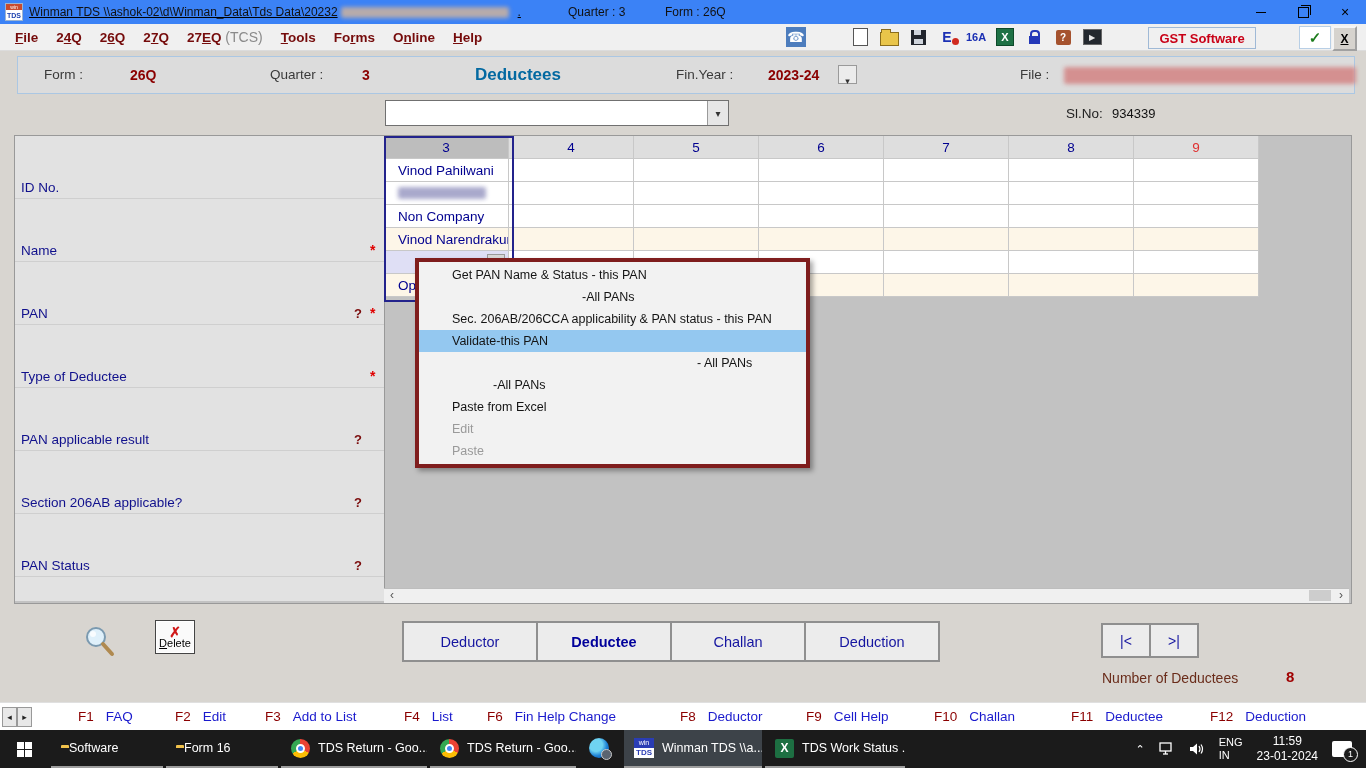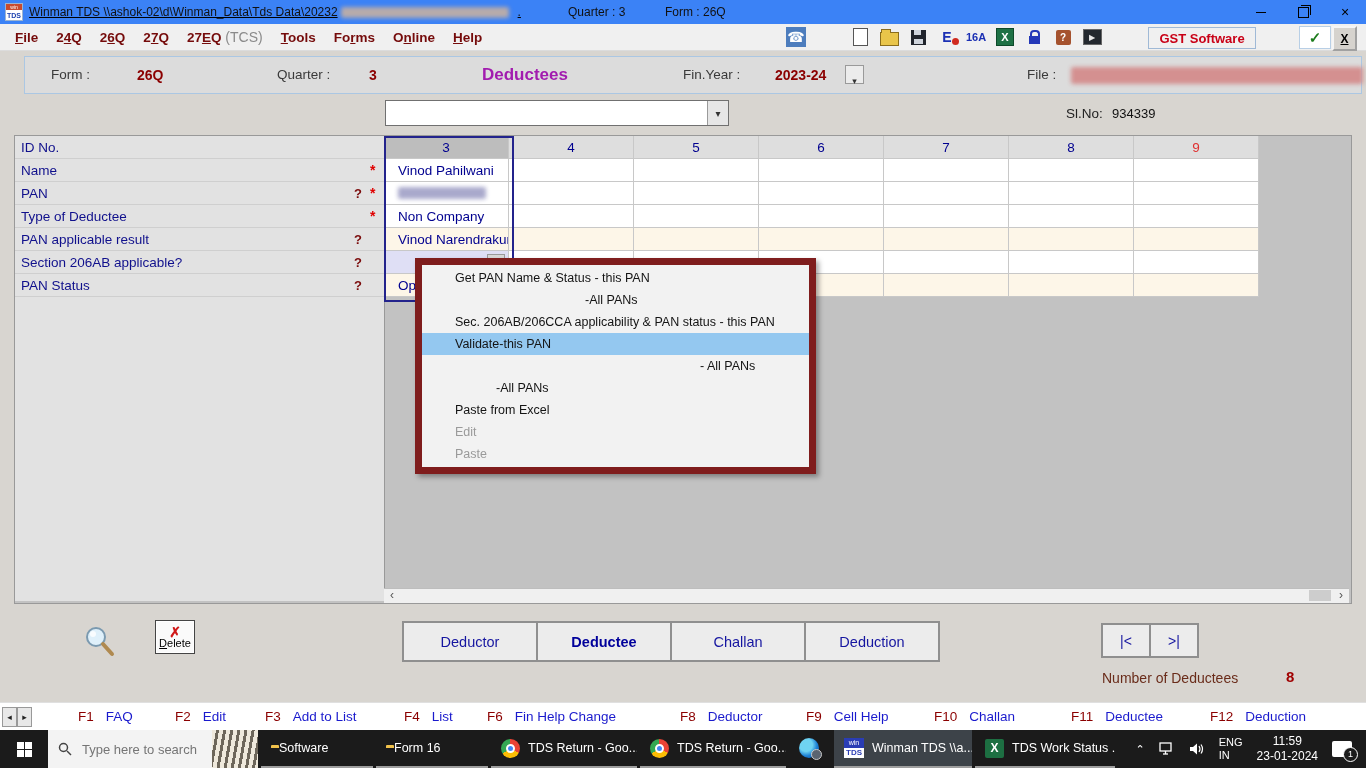--- a/index.html
+++ b/index.html
@@ -65,28 +65,28 @@
     color:#c90016;font-weight:bold;font-size:13px;display:flex;align-items:center;justify-content:center;}
   .chk-btn{position:absolute;left:1299px;top:26px;width:30px;height:21px;background:#fff;
     border:1px solid #b8cfe6;color:#1c7c1c;font-size:15px;font-weight:bold;
     display:flex;align-items:center;justify-content:center;}
   .x-btn{position:absolute;left:1332px;top:26px;width:21px;height:21px;background:#d6d3ce;
     border:2px outset #f5f5f5;font-size:12px;font-weight:bold;display:flex;align-items:center;
     justify-content:center;}
   .x-btn span{text-decoration:underline;}
 
   
-  .band{position:absolute;left:24px;top:56px;width:1336px;height:36px;background:#dcdcdc;
+  .band{position:absolute;left:17px;top:56px;width:1336px;height:36px;background:#dcdcdc;
     border:1px solid #abc7e3;font-size:13.5px;}
   .band span{position:absolute;top:10px;white-space:nowrap;}
   .lbl{color:#3a3a3a;}
   .val{color:#8b0000;font-weight:bold;}
   .b-form-l{left:26px;} .b-form-v{left:112px;font-size:14px;}
   .b-q-l{left:252px;} .b-q-v{left:344px;font-size:14px;}
-  .b-title{left:457px;top:8px !important;font-size:17px;font-weight:bold;color:#a21caf;}
+  .b-title{left:457px;top:8px !important;font-size:17px;font-weight:bold;color:#0369a1;}
   .b-fy-l{left:658px;} .b-fy-v{left:750px;font-size:14px;}
   .fy-btn{position:absolute;left:820px;top:8px;width:17px;height:17px;background:#ececec;
     border:1px solid #9a9a9a;font-size:9px;display:flex;align-items:center;justify-content:center;color:#333;}
   .b-file-l{left:1002px;}
   .file-redact{position:absolute;left:1046px;top:8px;width:292px;height:17px;background:#d49090;}
 
   
   .combo{position:absolute;left:385px;top:100px;width:342px;height:24px;background:#fff;
     border:1px solid #707070;}
   .combo-btn{position:absolute;right:0;top:0;width:20px;height:100%;background:#e6e6e6;
@@ -94,21 +94,21 @@
     font-size:10px;color:#333;}
   .slno-l{position:absolute;left:1066px;top:106px;font-size:13.5px;color:#222;}
   .slno-v{position:absolute;left:1112px;top:106px;font-size:13px;color:#111;}
 
   
   .tablewrap{position:absolute;left:14px;top:135px;width:1336px;height:467px;background:#c2c2c2;
     border:1px solid #999;}
   .labels{position:absolute;left:0;top:0;width:369px;height:465px;background:#e2e2e2;
     border-right:1px solid #999;}
   .lrow{height:22px;border-bottom:1px solid #cfcfcf;display:flex;align-items:center;
-    padding-left:6px;font-size:13.5px;color:#10108c;}
+    padding-left:6px;font-size:13.5px;color:#10108c;margin-top:40px;}
   .lrow .sp{flex:1;}
   .q{color:#7a0a0a;font-weight:bold;width:16px;font-size:13px;}
   .st{color:#e00000;font-weight:bold;width:14px;font-size:14px;}
   .grid{position:absolute;left:369px;top:0;display:grid;grid-template-columns:repeat(7,125px);
     grid-auto-rows:23px;}
   .c{border-right:1px solid #c8c8c8;border-bottom:1px solid #c8c8c8;background:#fff;
     font-size:13.5px;color:#00008f;display:flex;align-items:center;padding:0 14px;
     white-space:nowrap;overflow:hidden;}
   .c.h{background:#dedede;justify-content:center;padding:0;}
   .c.h3{background:#bdbdbd;}
@@ -122,21 +122,21 @@
     pointer-events:none;}
   .hscroll{position:absolute;left:369px;bottom:0;width:965px;height:14px;background:#f0f0f0;
     border-top:1px solid #bdbdbd;}
   .hs-ar{position:absolute;top:0;height:13px;width:12px;color:#555;font-size:12px;line-height:12px;
     text-align:center;}
   .hs-l{left:2px;} .hs-r{right:2px;}
   .hs-thumb{position:absolute;right:18px;top:1px;width:22px;height:11px;background:#cdcdcd;}
 
   
   .cmenu{position:absolute;left:415px;top:258px;width:387px;background:#f2f2f2;
-    border:7px solid #7f1d1d;box-shadow:3px 3px 5px rgba(0,0,0,.35);padding:2px 0;z-index:30;}
+    border:4px solid #7f1d1d;box-shadow:3px 3px 5px rgba(0,0,0,.35);padding:2px 0;z-index:30;}
   .mi{height:22px;display:flex;align-items:center;font-size:12.5px;color:#141414;white-space:nowrap;}
   .ind-a{padding-left:33px;} .ind-b{padding-left:163px;} .ind-c{padding-left:278px;}
   .ind-d{padding-left:74px;}
   .mi.hl{background:#94c8f0;}
   .mi.dis{color:#9a9a9a;}
 
   
   .mag{position:absolute;left:82px;top:624px;width:34px;height:34px;}
   .del-btn{position:absolute;left:155px;top:620px;width:38px;height:32px;background:#fafafa;
     border:1px solid #444;box-shadow:0 0 0 1px #fff inset;display:flex;flex-direction:column;
@@ -485,28 +485,20 @@
 
   <div class="taskbar">
     <div class="startbtn">
       <div class="winlogo">
           <div></div>
           <div></div>
           <div></div>
           <div></div>
         </div>
     </div>
-    <div class="searchbox">
-      <svg width="14" height="14" viewBox="0 0 14 14">
-        <circle cx="5.5" cy="5.5" r="4" fill="none" stroke="#444" stroke-width="1.5"></circle>
-        <line x1="9" y1="9" x2="13" y2="13" stroke="#444" stroke-width="1.5"></line>
-      </svg>
-      <input type="text" placeholder="Type here to search" style="">
-      <div class="zebra"></div>
-    </div>
     <div class="tbtn" style="width:92px">
       <span class="ic"><span class="tfolder"></span></span>
       <span>Software</span>
     </div>
     <div class="tbtn" style="width:92px">
       <span class="ic"><span class="tfolder"></span></span>
       <span>Form 16</span>
     </div>
     <div class="tbtn" style="width:126px">
       <span class="ic chrome"></span>

